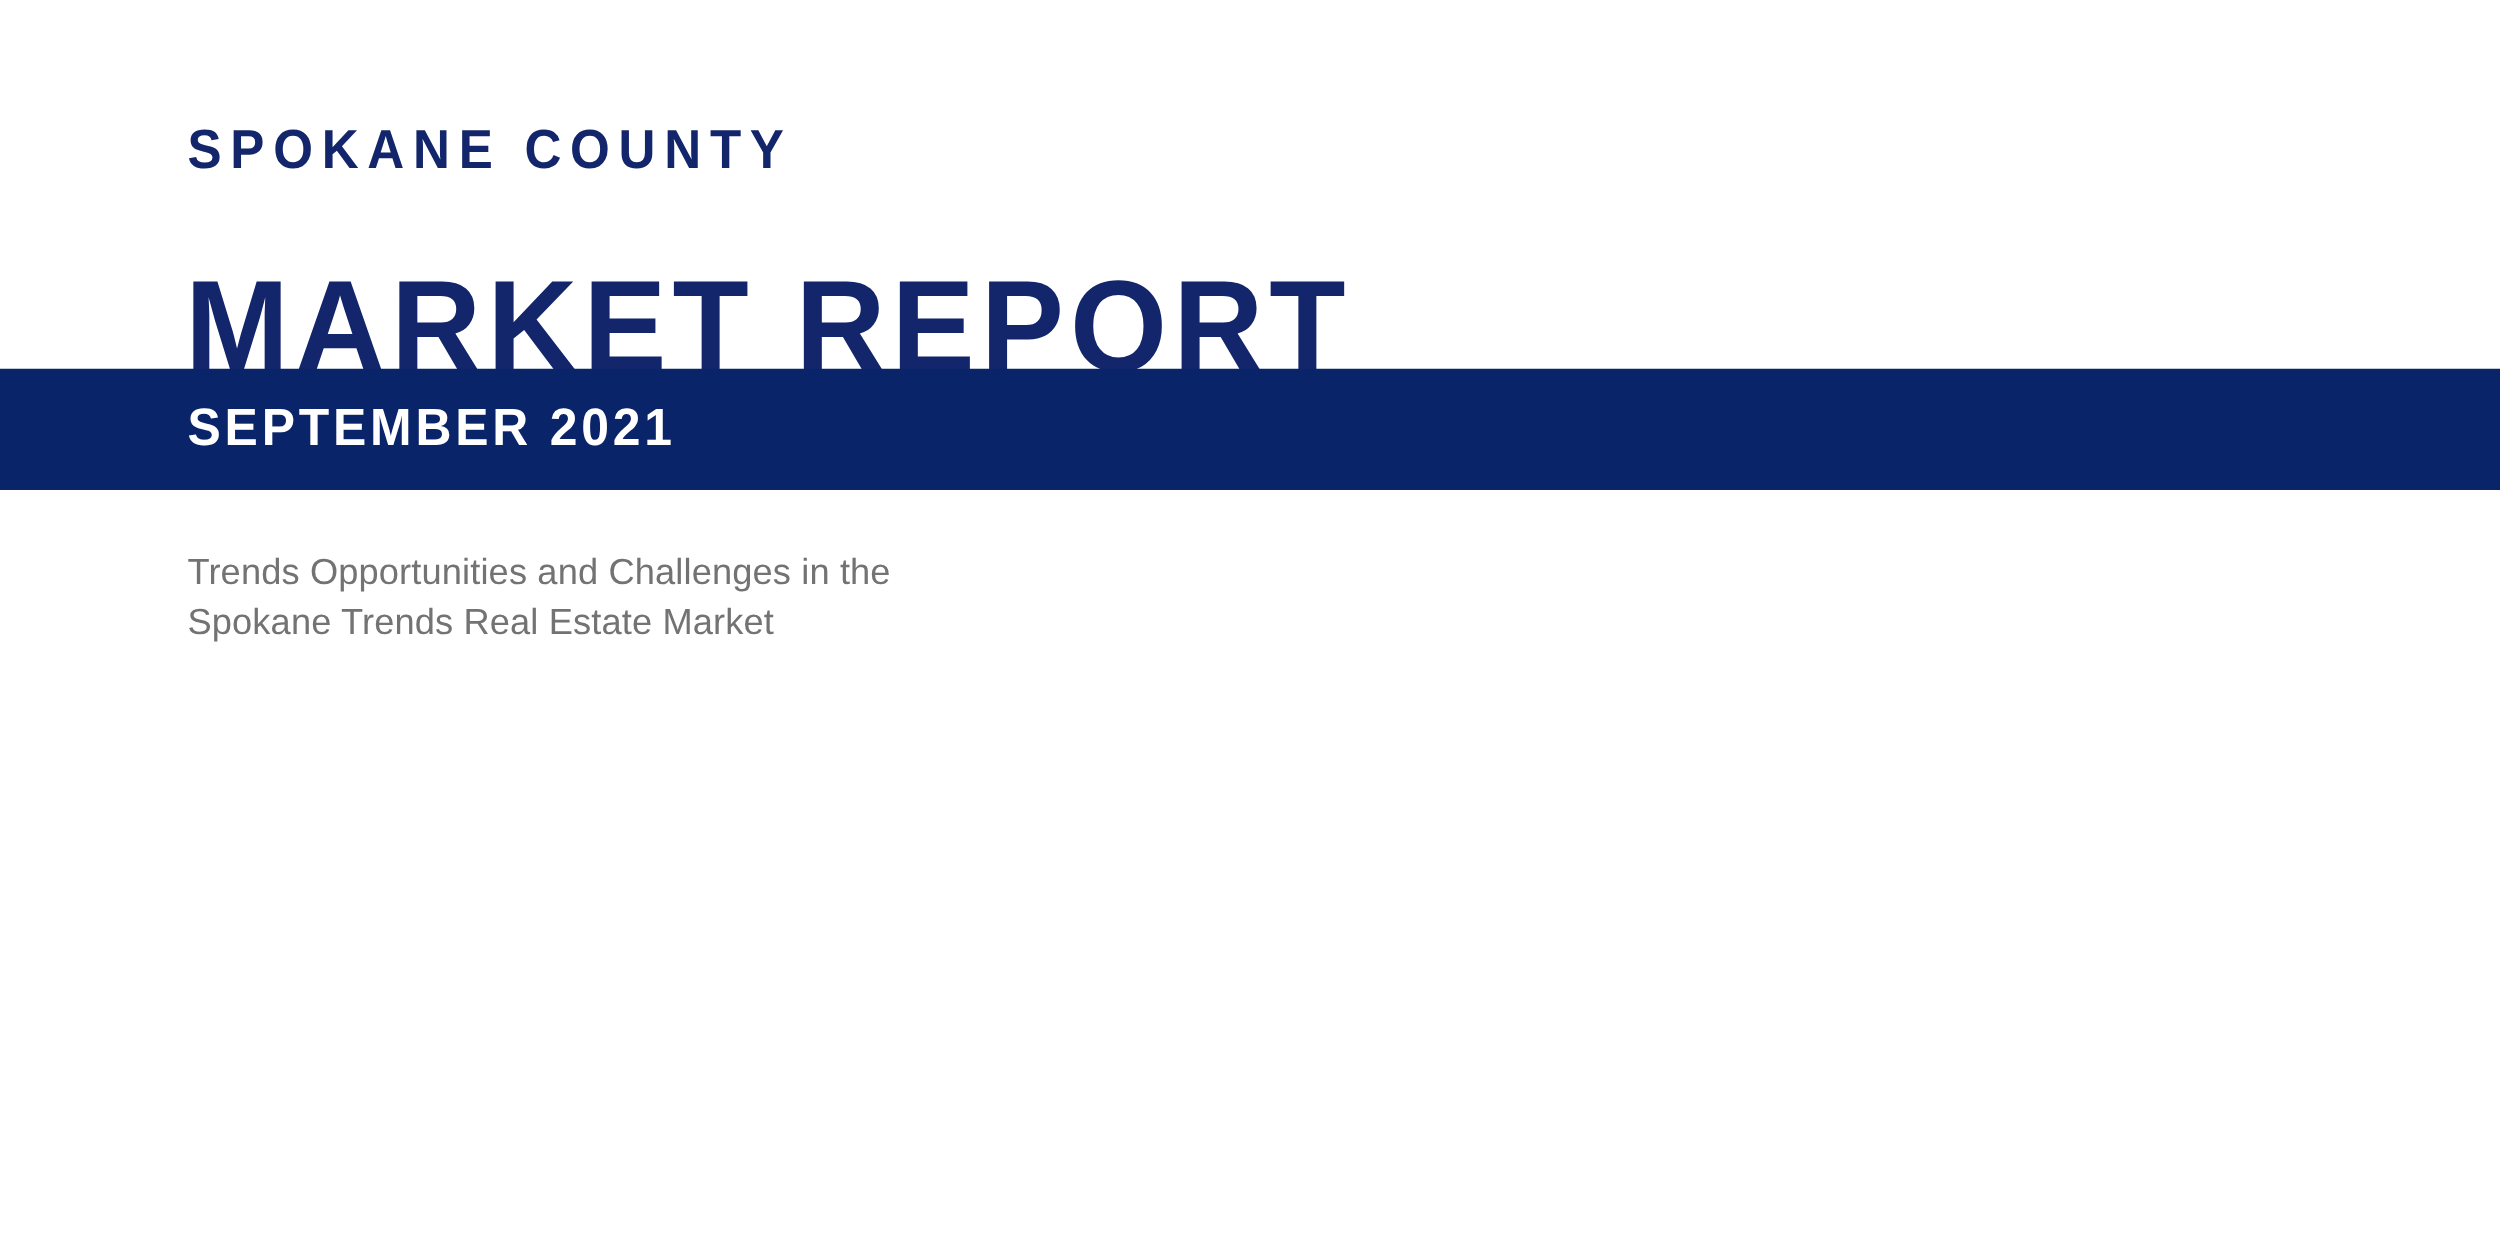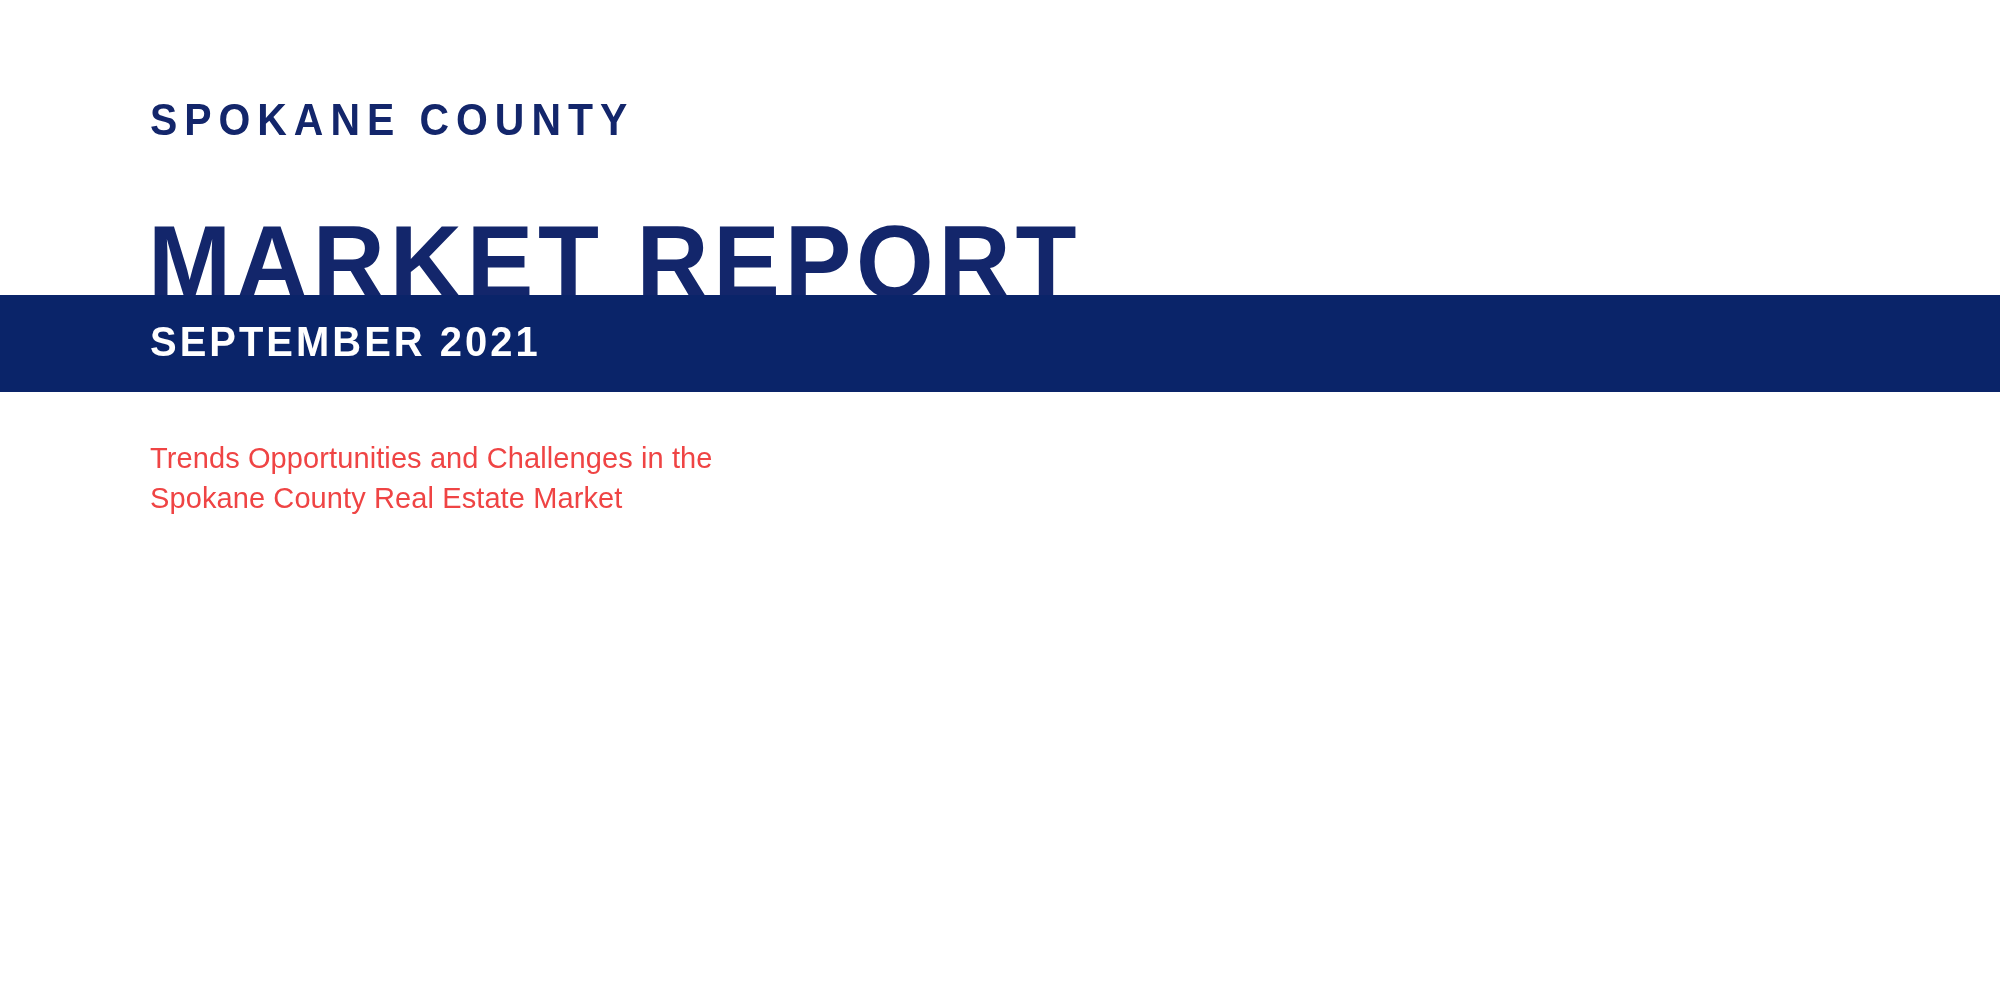--- a/index.html
+++ b/index.html
@@ -89,21 +89,21 @@
     transform: scaleX(0.95);
     transform-origin: left center;
   }
 
   
   #subtitle {
     position: absolute;
     left: 150px;
     top: 438px;
     z-index: 2;
-    color: #ef4444;
+    color: #737373;
     font-size: 29px;
     font-weight: 400;
     line-height: 40px;
     letter-spacing: 0.1px;
     white-space: nowrap;
   }
   #subtitle .sub-line { display: block; }
 </style>
 </head>
 <body>
@@ -178,16 +178,16 @@
     <div id="eyebrow">SPOKANE COUNTY</div>
     <h1 id="headline">MARKET REPORT</h1>
   </div>
 
   <div id="date-band">
     <div id="date-label">SEPTEMBER 2021</div>
   </div>
 
   <div id="subtitle">
     <span class="sub-line">Trends Opportunities and Challenges in the</span>
-    <span class="sub-line">Spokane County Real Estate Market</span>
+    <span class="sub-line">Spokane Trends Real Estate Market</span>
   </div>
 
 </div>
 
 </body></html>

